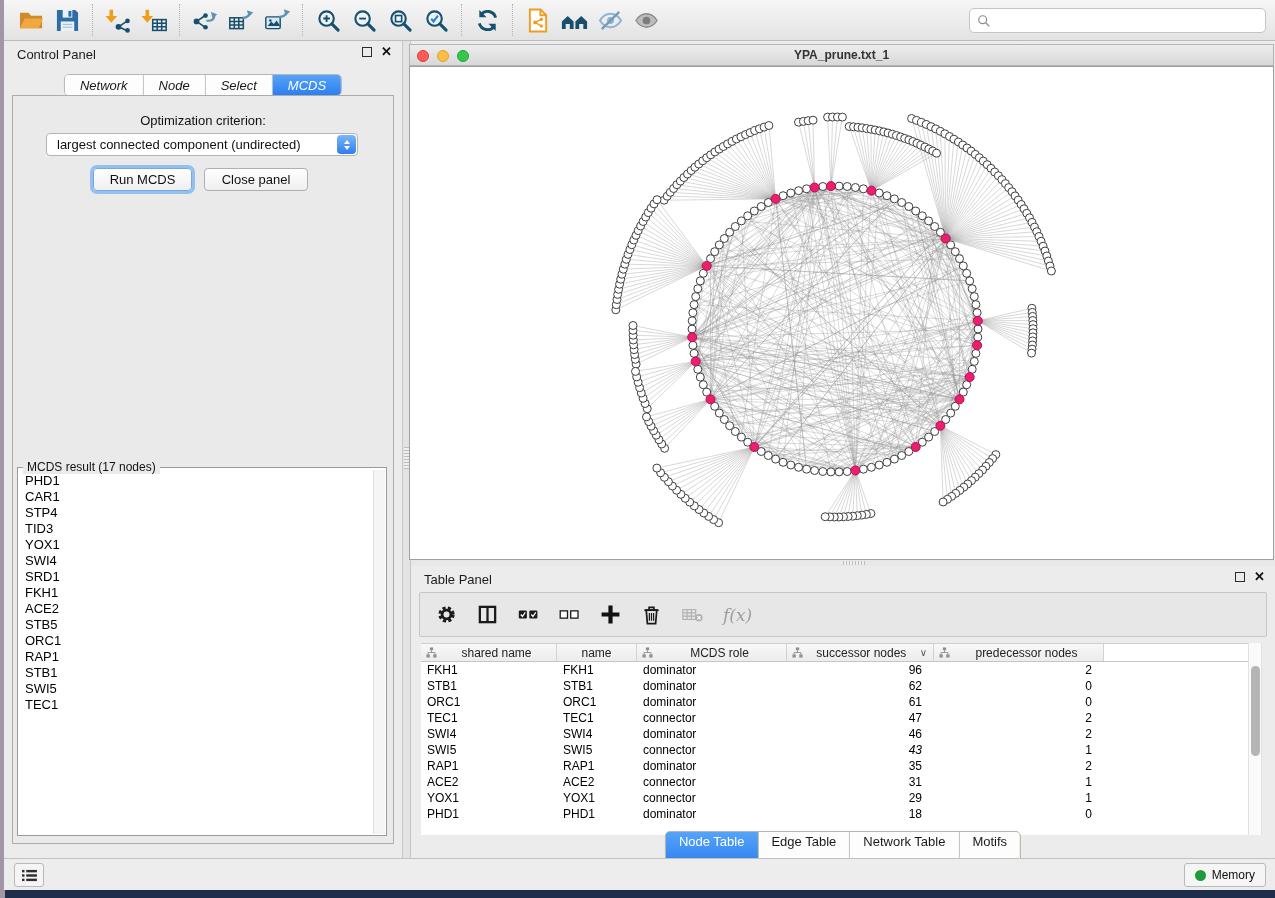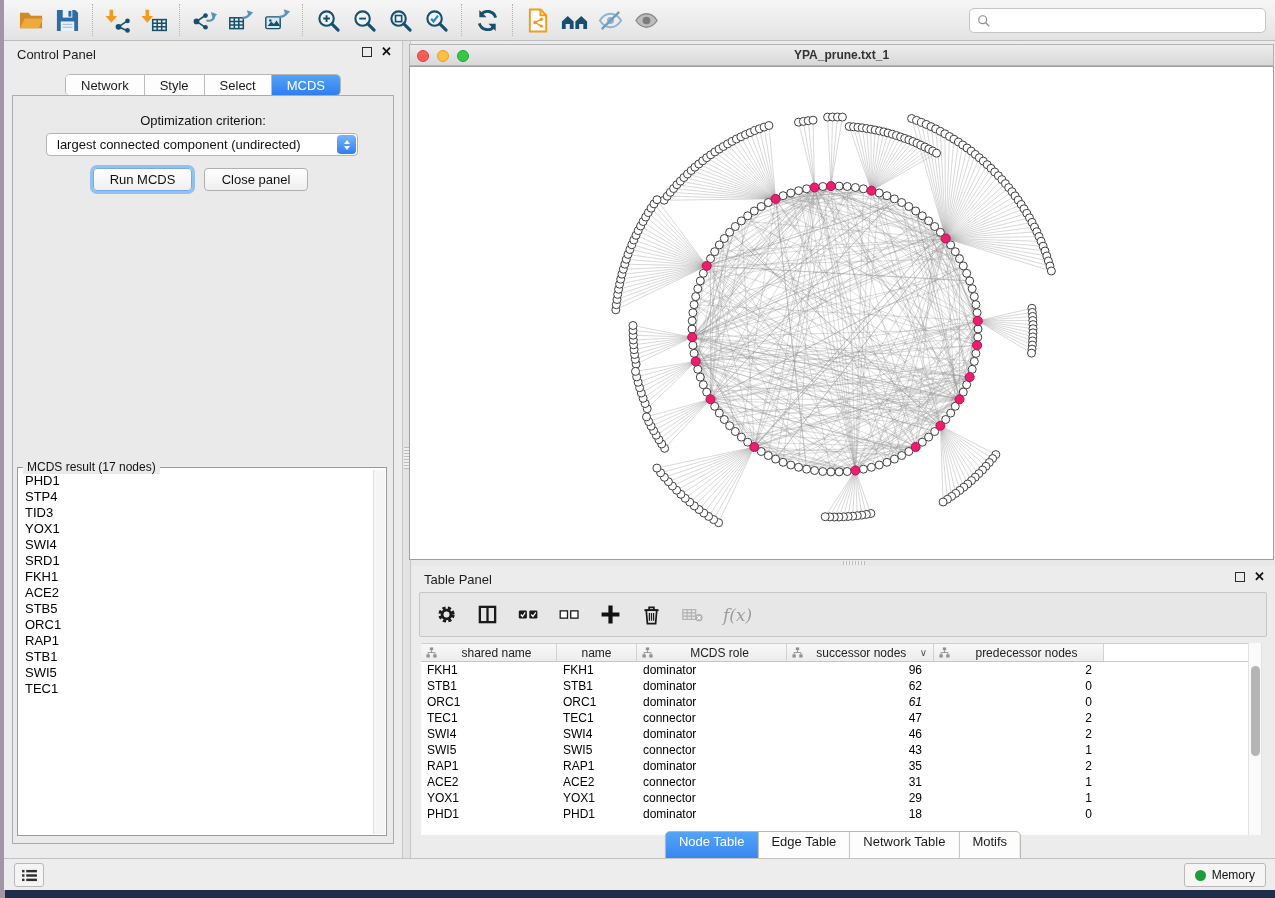--- a/index.html
+++ b/index.html
@@ -22,21 +22,21 @@
   
   #control-panel { position:absolute; left:0; top:41px; width:398px; bottom:32px; }
   .panel-head { position:absolute; left:0; top:0; right:0; height:26px; }
   .panel-title { position:absolute; left:13px; top:6px; font-size:13px; color:#1c1c1c; }
   .panel-btns { position:absolute; right:10px; top:6px; display:flex; gap:9px; align-items:center; }
   .float-btn { width:10px; height:10px; border:1.6px solid #2b2b2b; display:inline-block; }
   .close-btn { font-size:13px; font-weight:bold; color:#111; line-height:10px; }
 
   #cp-tabs { position:absolute; top:33px; left:50%; transform:translateX(-50%); display:flex;
     border:1px solid #b6b6b6; border-radius:5px; overflow:hidden; background:#fff; height:22px; }
-  .cp-tab { padding:3px 15px; font-size:13px; color:#1a1a1a; background:#fdfdfd; border-right:1px solid #bdbdbd; }
+  .cp-tab { padding:3px 15px; font-size:13px; color:#1a1a1a; background:#fdfdfd; border-right:1px solid #bdbdbd;font-style:italic; }
   .cp-tab:last-child { border-right:none; }
   .cp-tab.active { background:linear-gradient(#55a4f8,#2e7ef0); color:#fff; }
 
   #cp-content { position:absolute; left:8px; right:8px; top:54px; bottom:14px;
     background:#eaeaea; border:1px solid #acacac; }
   .opt-label { position:absolute; top:17px; left:0; right:0; text-align:center; font-size:13px; color:#111; }
   #criterion-select { position:absolute; top:37px; left:33px; width:312px; height:23px;
     background:#fff; border:1px solid #b4b4b4; border-radius:4px; display:flex; align-items:center; }
   #criterion-select .val { flex:1; font-size:13px; padding-left:10px; color:#111; white-space:nowrap; }
   .stepper { width:19px; height:19px; margin-right:1px; border-radius:4px;
@@ -260,39 +260,40 @@
   <div id="control-panel">
     <div class="panel-head">
       <span class="panel-title">Control Panel</span>
       <span class="panel-btns">
         <span class="float-btn"></span>
         <span class="close-btn">✕</span>
       </span>
     </div>
     <div id="cp-tabs">
         <span class="cp-tab">Network</span>
-        <span class="cp-tab">Style</span>
+        <span class="cp-tab">Node</span>
         <span class="cp-tab">Select</span>
         <span class="cp-tab active">MCDS</span>
       </div>
     <div id="cp-content">
       <div class="opt-label">Optimization criterion:</div>
       <div id="criterion-select">
         <span class="val">largest connected component (undirected)</span>
         <span class="stepper">
             <span class="tri-up"></span>
             <span class="tri-dn"></span>
           </span>
       </div>
       <button class="cp-btn" id="run-btn">Run MCDS</button>
       <button class="cp-btn" id="closep-btn">Close panel</button>
       <div class="group">
         <span class="legend">MCDS result (17 nodes)</span>
         <div id="mcds-list">
             <div class="mcds-item">PHD1</div>
+            <div class="mcds-item">CAR1</div>
             <div class="mcds-item">STP4</div>
             <div class="mcds-item">TID3</div>
             <div class="mcds-item">YOX1</div>
             <div class="mcds-item">SWI4</div>
             <div class="mcds-item">SRD1</div>
             <div class="mcds-item">FKH1</div>
             <div class="mcds-item">ACE2</div>
             <div class="mcds-item">STB5</div>
             <div class="mcds-item">ORC1</div>
             <div class="mcds-item">RAP1</div>
@@ -763,42 +764,42 @@
             <div class="td" style="width: 136px;">STB1</div>
             <div class="td" style="width: 80px;">STB1</div>
             <div class="td" style="width: 150px;">dominator</div>
             <div class="td num" style="width: 147px;">62</div>
             <div class="td num" style="width: 170px;">0</div>
           </div>
           <div class="tr">
             <div class="td" style="width: 136px;">ORC1</div>
             <div class="td" style="width: 80px;">ORC1</div>
             <div class="td" style="width: 150px;">dominator</div>
-            <div class="td num" style="width: 147px; font-style: italic;">61</div>
+            <div class="td num" style="width: 147px;">61</div>
             <div class="td num" style="width: 170px;">0</div>
           </div>
           <div class="tr">
             <div class="td" style="width: 136px;">TEC1</div>
             <div class="td" style="width: 80px;">TEC1</div>
             <div class="td" style="width: 150px;">connector</div>
             <div class="td num" style="width: 147px;">47</div>
             <div class="td num" style="width: 170px;">2</div>
           </div>
           <div class="tr">
             <div class="td" style="width: 136px;">SWI4</div>
             <div class="td" style="width: 80px;">SWI4</div>
             <div class="td" style="width: 150px;">dominator</div>
             <div class="td num" style="width: 147px;">46</div>
             <div class="td num" style="width: 170px;">2</div>
           </div>
           <div class="tr">
             <div class="td" style="width: 136px;">SWI5</div>
             <div class="td" style="width: 80px;">SWI5</div>
             <div class="td" style="width: 150px;">connector</div>
-            <div class="td num" style="width: 147px;">43</div>
+            <div class="td num" style="width: 147px; font-style: italic;">43</div>
             <div class="td num" style="width: 170px;">1</div>
           </div>
           <div class="tr">
             <div class="td" style="width: 136px;">RAP1</div>
             <div class="td" style="width: 80px;">RAP1</div>
             <div class="td" style="width: 150px;">dominator</div>
             <div class="td num" style="width: 147px;">35</div>
             <div class="td num" style="width: 170px;">2</div>
           </div>
           <div class="tr">

